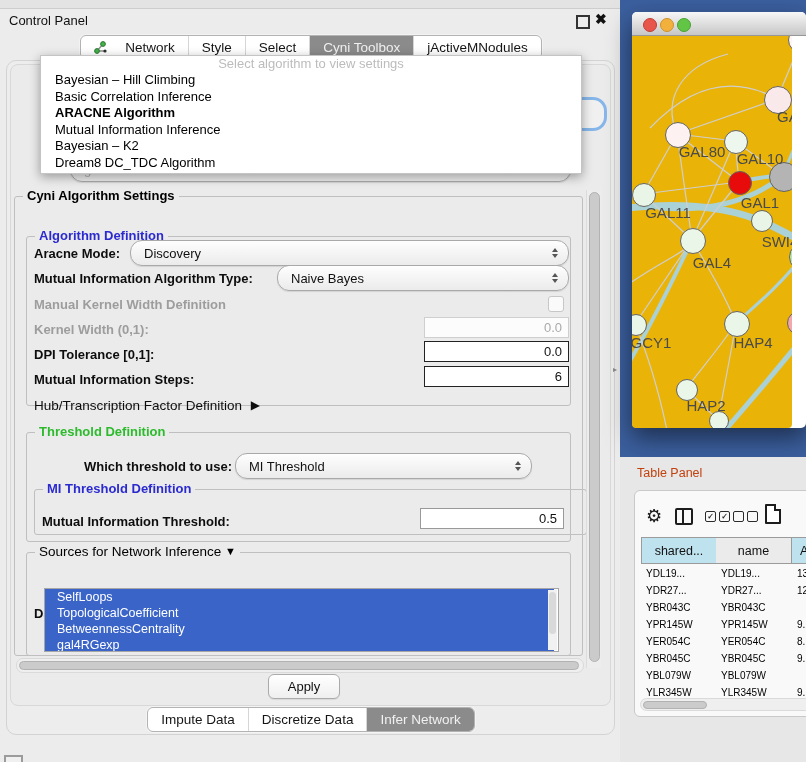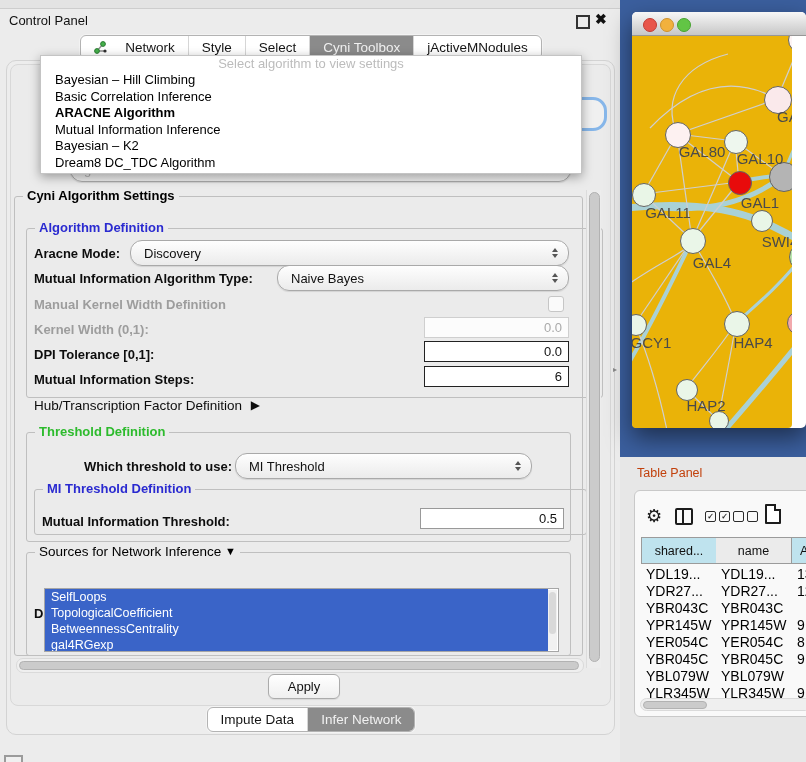--- a/index.html
+++ b/index.html
@@ -45,21 +45,21 @@
   .tf.dis{border:1px solid #cfcfcf;background:#fcfcfc;color:#aaa;}
 
   .checkbox{position:absolute;width:14px;height:14px;border:1px solid #c6c6c6;border-radius:3px;background:#fafafa;}
 
   .vscroll-track{position:absolute;background:#ededed;border-left:1px solid #dcdcdc;}
   .scroll-thumb{position:absolute;background:#cbcbcb;border:1px solid #b2b2b2;border-radius:6px;}
   .hscroll-track{position:absolute;background:#efefef;border:1px solid #dadada;border-radius:7px;}
 
   
   #attr-list{left:44px;top:588px;width:513px;height:62px;background:#fff;border:1px solid #a6a6a6;overflow:hidden;}
-  .attr-item{height:16px;line-height:16px;background:#3a64c8;color:#fff;font-size:12.5px;padding-left:6px;width:497px;}
+  .attr-item{height:16px;line-height:16px;background:#3a64c8;color:#fff;font-size:12.5px;padding-left:12px;width:497px;}
   #attr-scroll{position:absolute;right:1px;top:1px;width:9px;height:60px;background:#f1f1f1;}
   #attr-thumb{position:absolute;right:1px;top:2px;width:7px;height:42px;background:#d9d9d9;border-radius:4px;}
 
   .btn{position:absolute;border:1px solid #ababab;border-radius:6px;background:linear-gradient(#ffffff,#efefef);
        font-size:13px;color:#111;display:flex;align-items:center;justify-content:center;box-shadow:0 1px 1px rgba(0,0,0,.08);}
 
   
   #desktop{left:620px;top:0;width:186px;height:457px;background:#3b5f9e;}
   #net-window{left:632px;top:12px;width:174px;height:416px;border-radius:5px;background:#fff;
               box-shadow:0 10px 24px rgba(0,0,0,.5);}
@@ -70,21 +70,21 @@
   .node{position:absolute;border:1.5px solid #636363;border-radius:50%;}
   .nlabel{position:absolute;font-size:15px;color:#4a4a4a;white-space:nowrap;transform:translateX(-50%);}
 
   #tp-region{left:620px;top:457px;width:186px;height:305px;background:#e7e7e7;}
   #tp-title{left:637px;top:466px;font-size:12.5px;color:#c2410c;}
   #tp-panel{left:634px;top:490px;width:180px;height:225px;background:#f9f9f9;border:1px solid #c9c9c9;border-radius:6px;overflow:hidden;}
   .tp-icon{position:absolute;color:#1c1c1c;}
   .cb-sm{display:inline-block;width:9px;height:9px;border:1.5px solid #2a2a2a;border-radius:2px;font-size:8px;line-height:9px;text-align:center;color:#2a2a2a;font-weight:bold;}
   .th{position:absolute;top:46px;height:25px;border:1px solid #9b9b9b;border-left:none;
       display:flex;align-items:center;justify-content:center;font-size:12.5px;color:#111;}
-  .td{position:absolute;height:17px;font-size:14px;color:#000;display:flex;align-items:center;padding-left:5px;white-space:nowrap;overflow:hidden;}
+  .td{position:absolute;height:17px;font-size:10px;color:#000;display:flex;align-items:center;padding-left:5px;white-space:nowrap;overflow:hidden;}
 
   #mini-collapsed{left:4px;top:755px;width:15px;height:10px;border:2px solid #9b9b9b;background:#f0f0f0;}
   #divider-arrow{left:613px;top:365px;font-size:8px;color:#888;}
 </style>
 </head>
 <body>
 
 <div id="canvas">
 
   <div class="abs" id="top-strip"></div>
@@ -142,21 +142,21 @@
       <div>Mutual Information Inference</div>
       <div>Bayesian – K2</div>
       <div>Dream8 DC_TDC Algorithm</div>
     </div>
   </div>
 
   <div class="grp" style="left:14px;top:196px;width:567px;height:458px;">
     <span class="lg">Cyni Algorithm Settings</span>
   </div>
 
-  <div class="grp" style="left:26px;top:228px;width:543px;height:168px;padding-left:32px;">
+  <div class="grp" style="left:26px;top:236px;width:543px;height:168px;">
     <span class="lg blue">Algorithm Definition</span>
   </div>
   <div class="lbl" style="left:34px;top:246px;">Aracne Mode:</div>
   <div class="combo" style="left:130px;top:240px;width:400px;">
     <span>Discovery</span>
     <span class="arrows">
         <span class="tri-up"></span>
         <span class="tri-dn"></span>
       </span>
   </div>
@@ -222,20 +222,23 @@
   <div class="hscroll-track" style="left:16px;top:658px;width:566px;height:13px;">
     <div class="scroll-thumb" style="left:2px;top:2px;width:558px;height:7px;"></div>
   </div>
 
   <div class="btn" style="left:268px;top:674px;width:70px;height:23px;">Apply</div>
 
   <div class="abs" style="left:0;top:707px;width:622px;display:flex;justify-content:center;">
     <div class="tabstrip">
       <div class="tab">
           <span>Impute Data</span>
+        </div>
+      <div class="tab">
+          <span>Discretize Data</span>
         </div>
       <div class="tab sel">
           <span>Infer Network</span>
         </div>
     </div>
   </div>
 
   <div class="abs" id="mini-collapsed"></div>
   <div class="abs" id="divider-arrow">▸</div>
 

